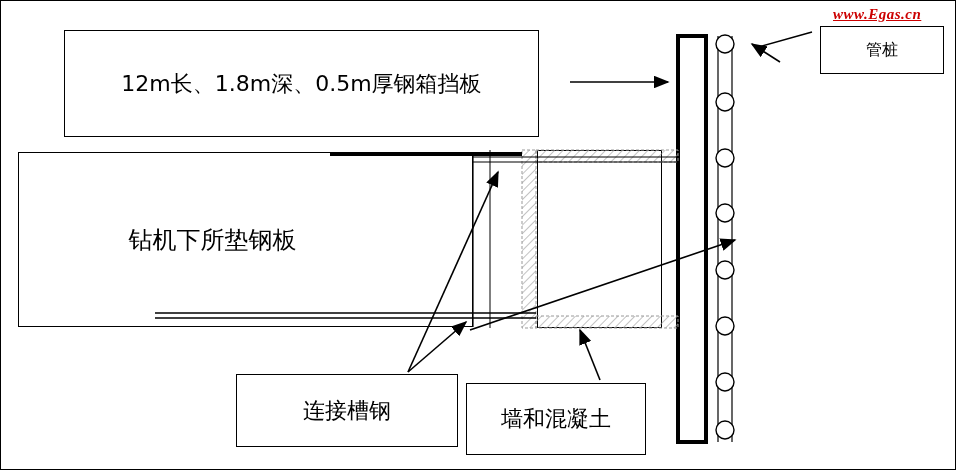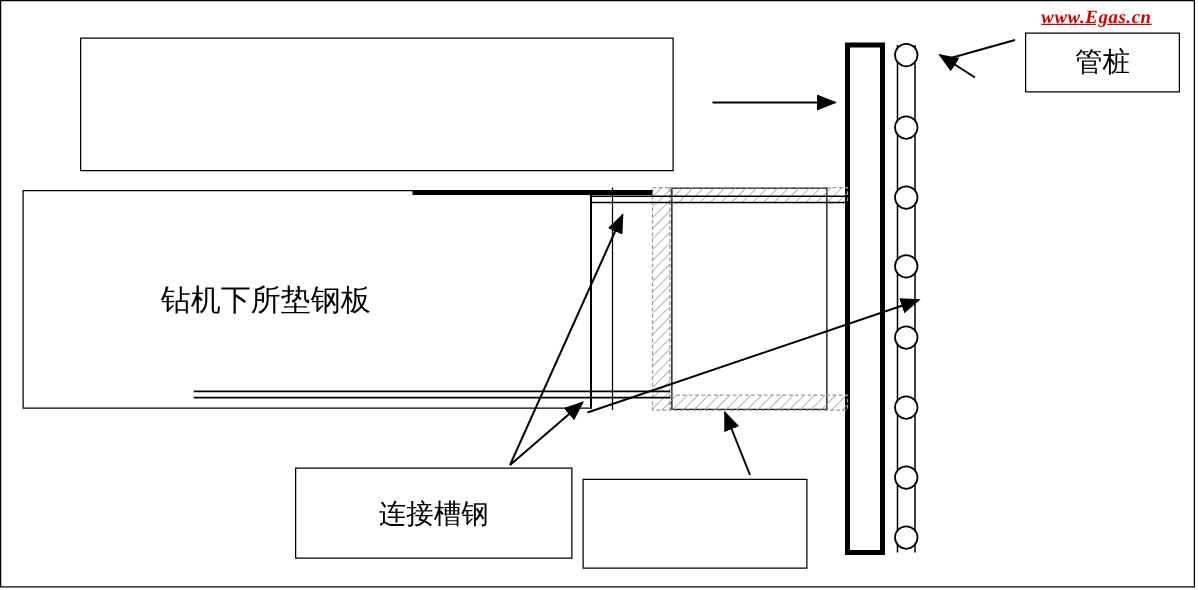--- a/index.html
+++ b/index.html
@@ -64,33 +64,35 @@
 </head>
 <body>
 
 <div id="root">
 
   <div class="border-frame"></div>
 
   <div class="watermark" style="left:833px; top:6px;">www.Egas.cn</div>
 
   <div class="box" style="left:64px; top:30px; width:475px; height:107px;"></div>
+  <div class="label-text cjk" style="left:64px; top:30px; width:475px; height:107px; font-size:22px;">12m长、1.8m深、0.5m厚钢箱挡板</div>
 
   <div class="box" style="left:820px; top:26px; width:124px; height:48px;"></div>
-  <div class="label-text cjk" style="left:820px; top:26px; width:124px; height:48px; font-size:22px;">管桩</div>
+  <div class="label-text cjk" style="left:820px; top:26px; width:124px; height:48px; font-size:16px;">管桩</div>
 
   <div class="box" style="left:18px; top:152px; width:455px; height:175px;"></div>
   <div class="label-text cjk" style="left:18px; top:152px; width:389px; height:175px; font-size:24px;text-align:right;">钻机下所垫钢板</div>
 
   <div class="box" style="left:537px; top:150px; width:125px; height:178px;"></div>
 
   <div class="box" style="left:236px; top:374px; width:222px; height:73px;"></div>
   <div class="label-text cjk" style="left:236px; top:374px; width:222px; height:73px; font-size:22px;text-align:center;">连接槽钢</div>
 
   <div class="box" style="left:466px; top:383px; width:180px; height:72px;"></div>
+  <div class="label-text cjk" style="left:466px; top:383px; width:180px; height:72px; font-size:22px;">墙和混凝土</div>
 
   <svg class="overlay" viewBox="0 0 958 472">
     <defs>
       <marker id="arrowhead" markerWidth="10" markerHeight="8" refX="9" refY="4" orient="auto">
         <path d="M0,0 L10,4 L0,8 z" fill="#000"></path>
       </marker>
       <pattern id="hatch" width="6" height="6" patternUnits="userSpaceOnUse" patternTransform="rotate(45)">
         <line x1="0" y1="0" x2="0" y2="6" stroke="#999999" stroke-width="1.2"></line>
       </pattern>
     </defs>

